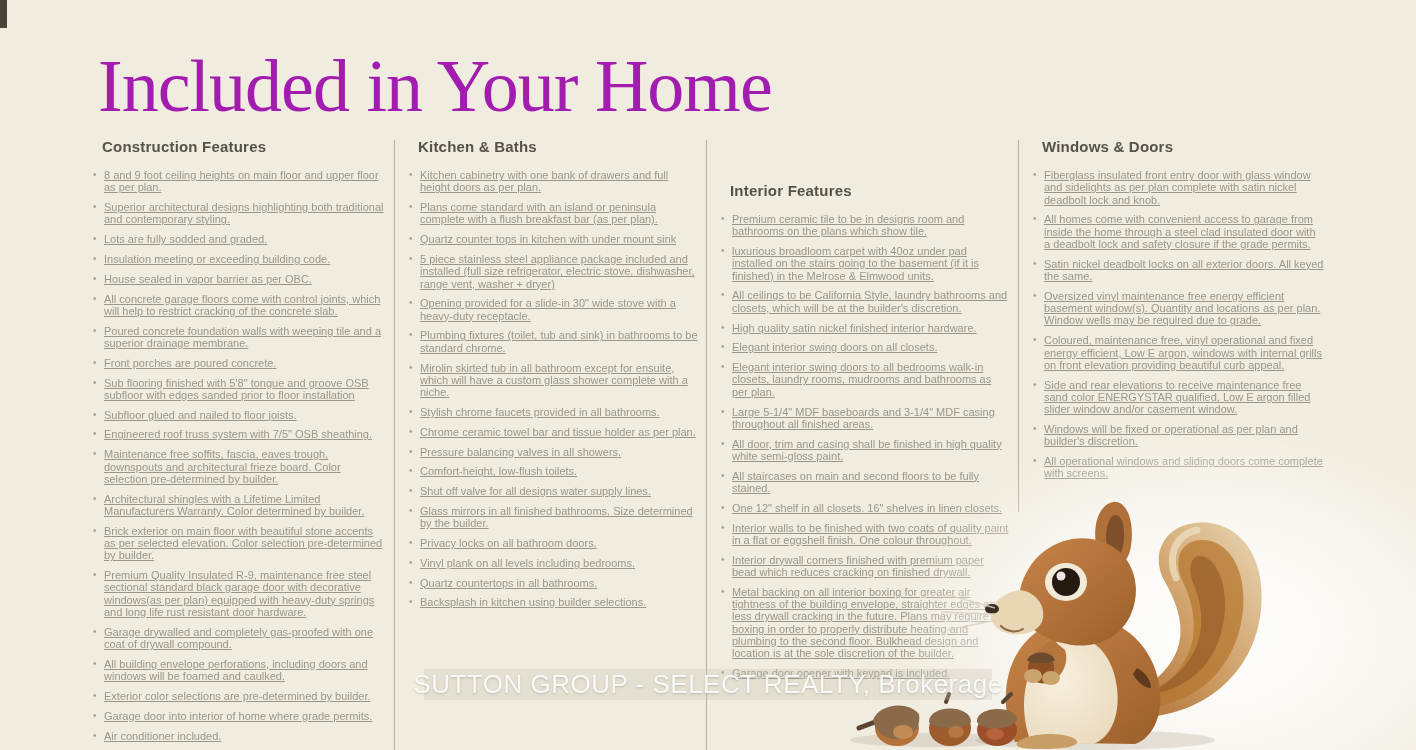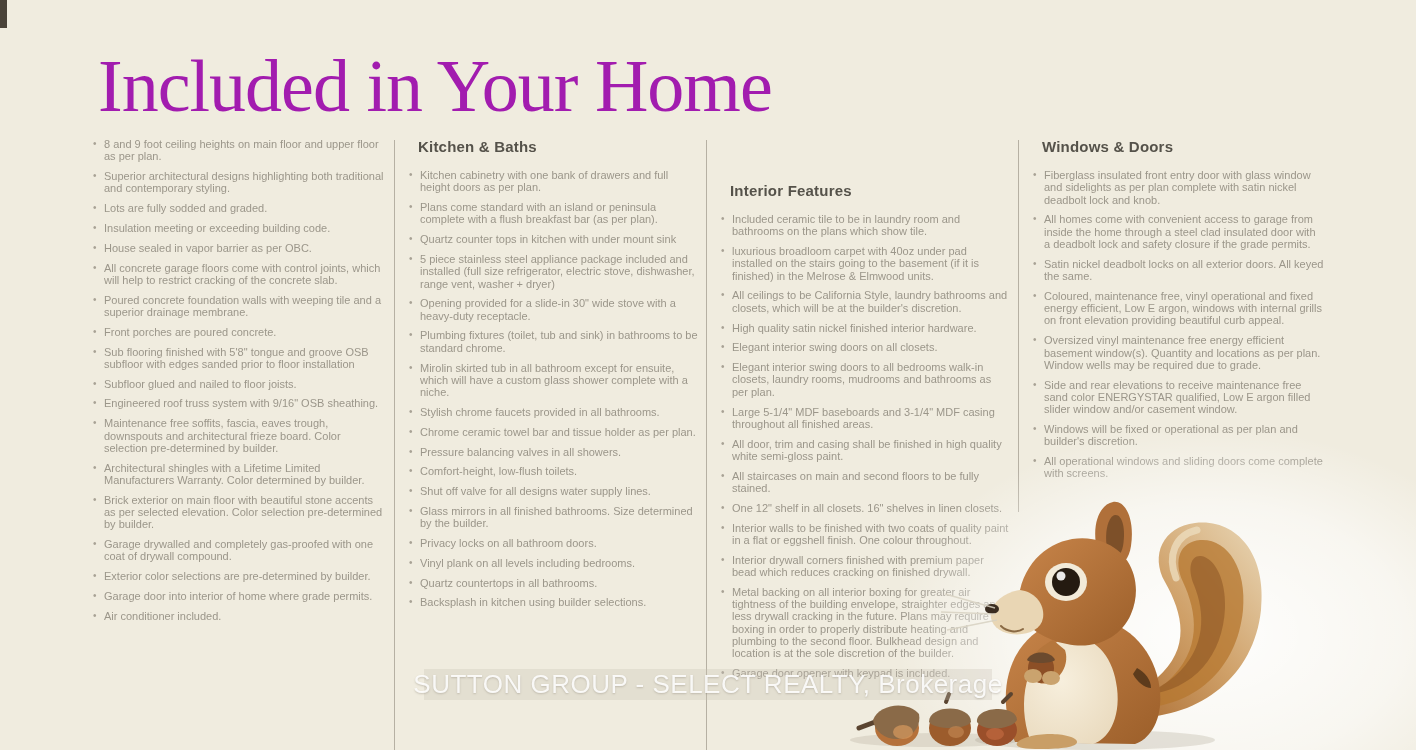--- a/index.html
+++ b/index.html
@@ -37,20 +37,21 @@
   }
   .column ul{
     list-style:none;margin:0;padding:0;
   }
   .column li{
     position:relative;
     padding-left:12px;
     margin-bottom:7.5px;
     font-size:11px;line-height:12.3px;
     color:#9b968a;
+    text-decoration:underline;
   }
   .column li::before{
     content:"•";
     position:absolute;left:1px;top:0;
     color:#a8a295;font-size:10px;
   }
   .divider{
     position:absolute;width:1px;top:140px;
     background:#b6b0a3;
   }
@@ -82,36 +83,39 @@
 
   <div class="corner-mark"></div>
 
   <h1 class="page-title">Included in Your Home</h1>
 
   <div class="divider divider-1"></div>
   <div class="divider divider-2"></div>
   <div class="divider divider-3"></div>
 
   <section class="column col-0">
+    <h2>Construction Features</h2>
     <ul>
         <li>8 and 9 foot ceiling heights on main floor and upper floor as per plan.</li>
         <li>Superior architectural designs highlighting both traditional and contemporary styling.</li>
         <li>Lots are fully sodded and graded.</li>
         <li>Insulation meeting or exceeding building code.</li>
         <li>House sealed in vapor barrier as per OBC.</li>
         <li>All concrete garage floors come with control joints, which will help to restrict cracking of the concrete slab.</li>
         <li>Poured concrete foundation walls with weeping tile and a superior drainage membrane.</li>
         <li>Front porches are poured concrete.</li>
         <li>Sub flooring finished with 5'8" tongue and groove OSB subfloor with edges sanded prior to floor installation</li>
         <li>Subfloor glued and nailed to floor joists.</li>
-        <li>Engineered roof truss system with 9/16" OSB sheathing.</li>
+        <li>Engineered roof truss system with 7/5" OSB sheathing.</li>
         <li>Maintenance free soffits, fascia, eaves trough, downspouts and architectural frieze board. Color selection pre-determined by builder.</li>
         <li>Architectural shingles with a Lifetime Limited Manufacturers Warranty. Color determined by builder.</li>
         <li>Brick exterior on main floor with beautiful stone accents as per selected elevation. Color selection pre-determined by builder.</li>
+        <li>Premium Quality Insulated R-9, maintenance free steel sectional standard black garage door with decorative windows(as per plan) equipped with heavy-duty springs and long life rust resistant door hardware.</li>
         <li>Garage drywalled and completely gas-proofed with one coat of drywall compound.</li>
+        <li>All building envelope perforations, including doors and windows will be foamed and caulked.</li>
         <li>Exterior color selections are pre-determined by builder.</li>
         <li>Garage door into interior of home where grade permits.</li>
         <li>Air conditioner included.</li>
       </ul>
   </section>
 
   <section class="column col-1">
     <h2>Kitchen &amp; Baths</h2>
     <ul>
         <li>Kitchen cabinetry with one bank of drawers and full height doors as per plan.</li>
@@ -130,21 +134,21 @@
         <li>Privacy locks on all bathroom doors.</li>
         <li>Vinyl plank on all levels including bedrooms.</li>
         <li>Quartz countertops in all bathrooms.</li>
         <li>Backsplash in kitchen using builder selections.</li>
       </ul>
   </section>
 
   <section class="column col-2">
     <h2>Interior Features</h2>
     <ul>
-        <li>Included ceramic tile to be in laundry room and bathrooms on the plans which show tile.</li>
+        <li>Premium ceramic tile to be in designs room and bathrooms on the plans which show tile.</li>
         <li>luxurious broadloom carpet with 40oz under pad installed on the stairs going to the basement (if it is finished) in the Melrose &amp; Elmwood units.</li>
         <li>All ceilings to be California Style, laundry bathrooms and closets, which will be at the builder's discretion.</li>
         <li>High quality satin nickel finished interior hardware.</li>
         <li>Elegant interior swing doors on all closets.</li>
         <li>Elegant interior swing doors to all bedrooms walk-in closets, laundry rooms, mudrooms and bathrooms as per plan.</li>
         <li>Large 5-1/4" MDF baseboards and 3-1/4" MDF casing throughout all finished areas.</li>
         <li>All door, trim and casing shall be finished in high quality white semi-gloss paint.</li>
         <li>All staircases on main and second floors to be fully stained.</li>
         <li>One 12" shelf in all closets. 16" shelves in linen closets.</li>
         <li>Interior walls to be finished with two coats of quality paint in a flat or eggshell finish. One colour throughout.</li>
@@ -153,22 +157,22 @@
         <li>Garage door opener with keypad is included.</li>
       </ul>
   </section>
 
   <section class="column col-3">
     <h2>Windows &amp; Doors</h2>
     <ul>
         <li>Fiberglass insulated front entry door with glass window and sidelights as per plan complete with satin nickel deadbolt lock and knob.</li>
         <li>All homes come with convenient access to garage from inside the home through a steel clad insulated door with a deadbolt lock and safety closure if the grade permits.</li>
         <li>Satin nickel deadbolt locks on all exterior doors. All keyed the same.</li>
+        <li>Oversized vinyl maintenance free energy efficient basement window(s). Quantity and locations as per plan. Window wells may be required due to grade.</li>
         <li>Coloured, maintenance free, vinyl operational and fixed energy efficient, Low E argon, windows with internal grills on front elevation providing beautiful curb appeal.</li>
-        <li>Oversized vinyl maintenance free energy efficient basement window(s). Quantity and locations as per plan. Window wells may be required due to grade.</li>
         <li>Side and rear elevations to receive maintenance free sand color ENERGYSTAR qualified, Low E argon filled slider window and/or casement window.</li>
         <li>Windows will be fixed or operational as per plan and builder's discretion.</li>
         <li>All operational windows and sliding doors come complete with screens.</li>
       </ul>
   </section>
 
   <div class="glow"></div>
 
   <svg class="illustration" viewBox="0 0 430 260" xmlns="http://www.w3.org/2000/svg">
     <defs>

